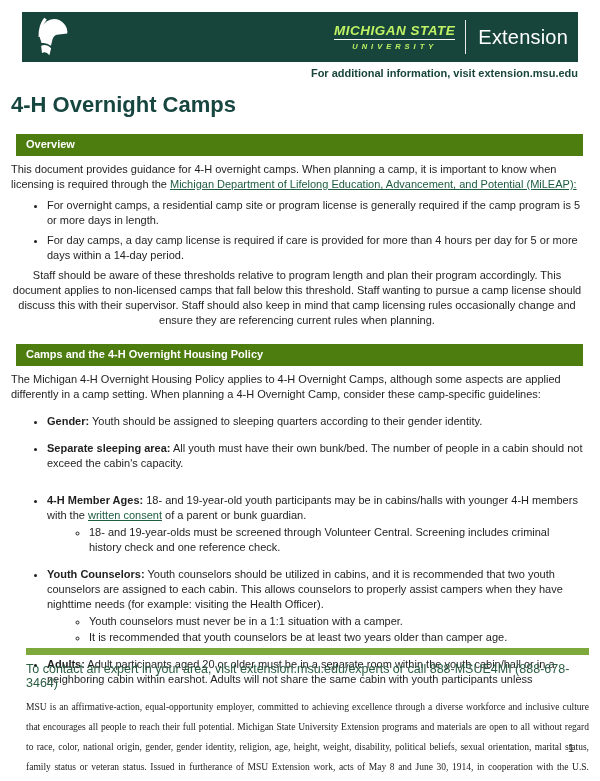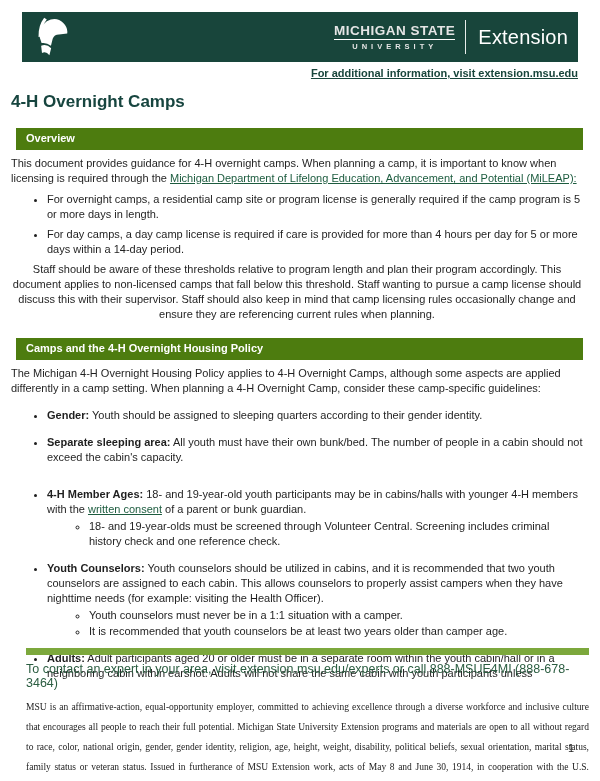--- a/index.html
+++ b/index.html
@@ -19,21 +19,21 @@
     height: 50px;
     background: #18453B;
     display: flex;
     align-items: center;
     justify-content: space-between;
     padding: 0 10px 0 8px;
     box-sizing: border-box;
   }
   .spartan { display: flex; align-items: center; }
   .wordmark-group { display: flex; align-items: center; }
-  .wordmark { text-align: center; color: #e5e5e5; padding-right: 10px; }
+  .wordmark { text-align: center; color: #bef264; padding-right: 10px; font-style: italic; }
   .wordmark .line1 {
     display: block;
     font-size: 13.5px;
     font-weight: bold;
     letter-spacing: 0.5px;
     border-bottom: 1.5px solid #ffffff;
     padding-bottom: 1px;
   }
   .wordmark .line2 {
     display: block;
@@ -44,27 +44,26 @@
   }
   .vert-divider { width: 1px; height: 34px; background: #ffffff; opacity: .9; }
   .ext-label { color: #fff; font-size: 20px; font-weight: 400; padding-left: 12px; letter-spacing: 0.2px; }
 
   .tagline {
     margin: 5px 22px 0 0;
     text-align: right;
     font-size: 11px;
     font-weight: bold;
     color: #18453B;
-    text-decoration: underline;
   }
 
   
   .title {
     margin: 13px 0 0 11px;
-    font-size: 17px;
+    font-size: 22px;
     font-weight: bold;
     color: #17453f;
   }
 
   
   .content { padding: 0 17px 0 11px; font-size: 11px; line-height: 15px; }
   .section-bar {
     margin: 16px 0 0 5px;
     background: #4d7c0f;
     color: #ffffff;

